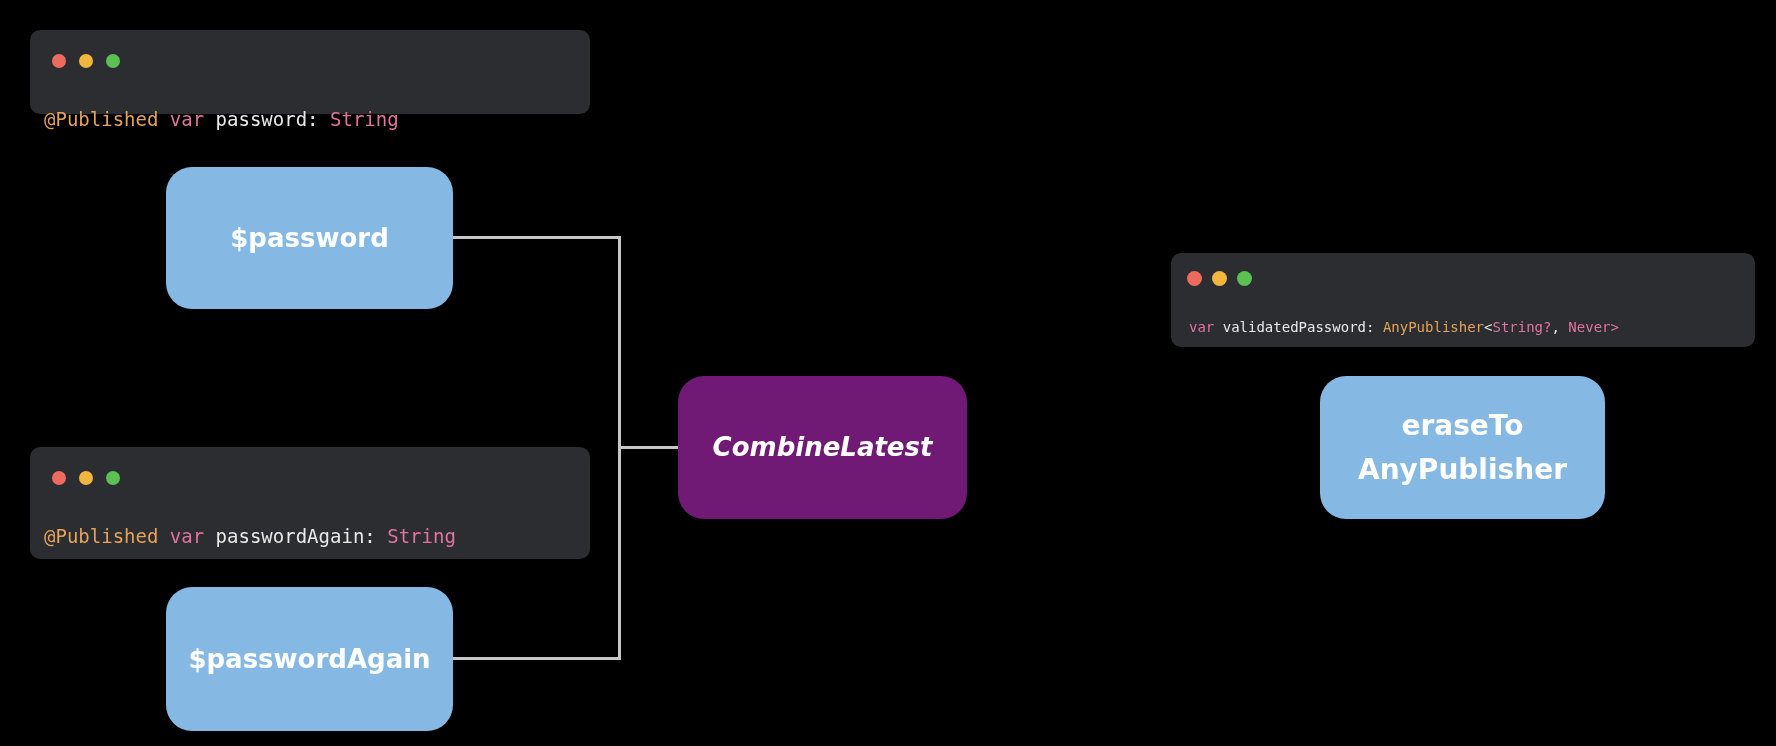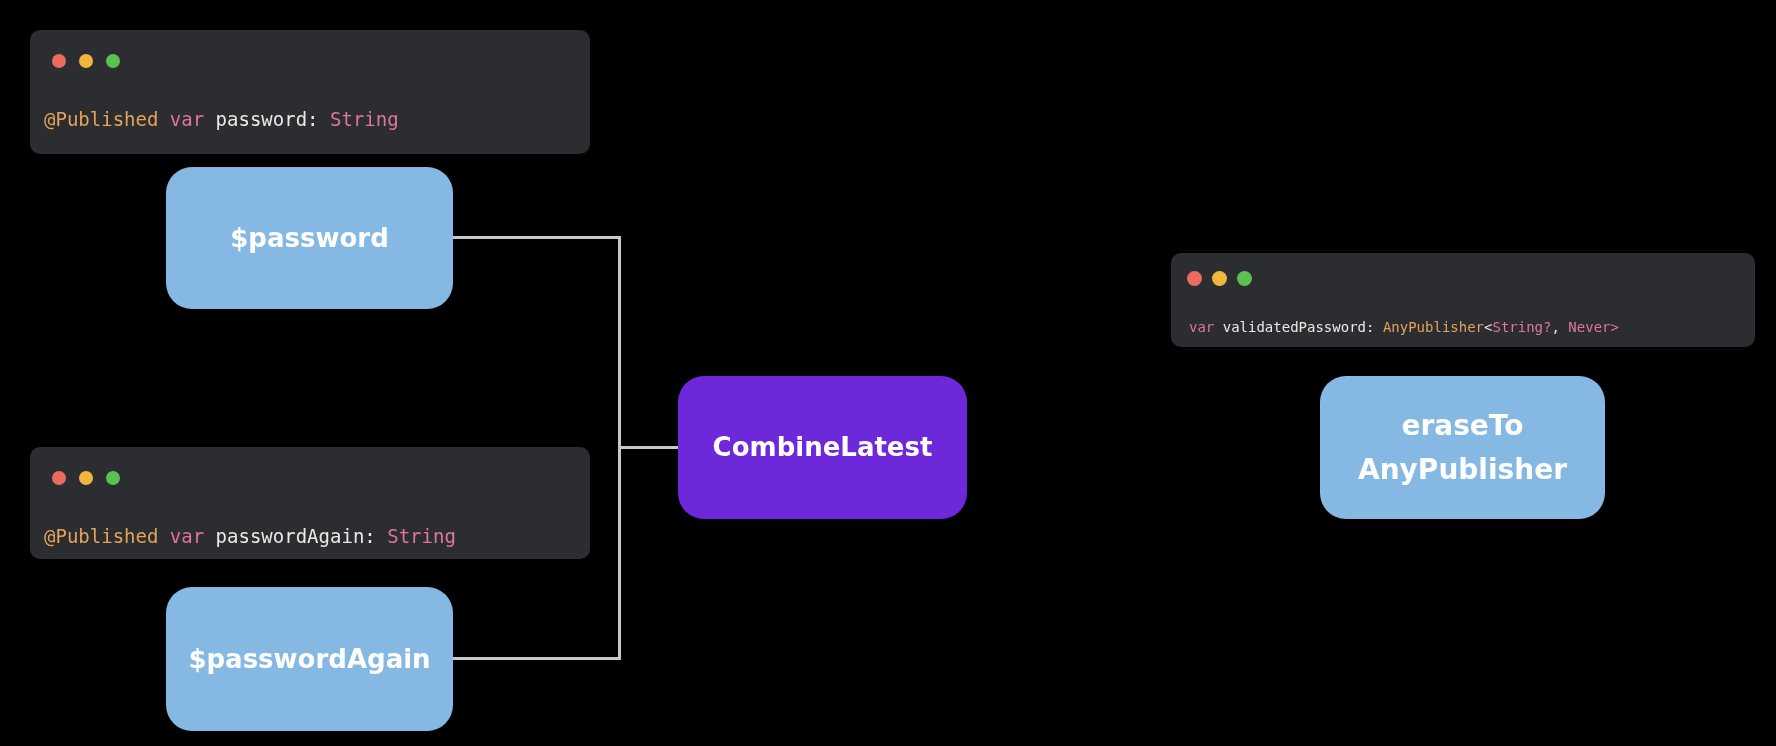--- a/index.html
+++ b/index.html
@@ -8,21 +8,21 @@
 
   
   .connector{position:absolute;background:#c8c8c8;}
   #c-password-h{left:450px;top:236px;width:170px;height:3px;}
   #c-vertical{left:618px;top:236px;width:3px;height:424px;}
   #c-password-again-h{left:450px;top:657px;width:170px;height:3px;}
   #c-combine-stub{left:620px;top:446px;width:60px;height:3px;}
 
   
   .terminal{position:absolute;background:#2b2d31;border-radius:10px;}
-  #t-password{left:30px;top:30px;width:560px;height:124px;}
+  #t-password{left:30px;top:30px;width:560px;height:84px;}
   #t-password-again{left:30px;top:447px;width:560px;height:112px;text-align:center;}
   #t-validated{left:1171px;top:253px;width:584px;height:94px;}
   .dots{position:absolute;left:22px;top:24px;display:flex;gap:13px;}
   #t-validated .dots{left:16px;top:18px;gap:10px;}
   .dot{width:14px;height:14px;border-radius:50%;}
   #t-validated .dot{width:15px;height:15px;}
   .code{position:absolute;left:14px;font-family:"DejaVu Sans Mono","Liberation Mono",monospace;
         font-size:19px;line-height:24px;white-space:pre;}
   #t-password .code{top:77px;}
   #t-password-again .code{top:77px;}
@@ -70,17 +70,17 @@
     <div class="dots">
       <span class="dot" style="background: rgb(237, 106, 94);"></span>
       <span class="dot" style="background: rgb(240, 182, 62);"></span>
       <span class="dot" style="background: rgb(91, 193, 82);"></span>
     </div>
     <div class="code"><span style="color: rgb(226, 115, 159);">var</span><span style="color: rgb(233, 233, 233);"> validatedPassword: </span><span style="color: rgb(229, 162, 90);">AnyPublisher</span><span style="color: rgb(233, 233, 233);">&lt;</span><span style="color: rgb(226, 115, 159);">String?</span><span style="color: rgb(233, 233, 233);">, </span><span style="color: rgb(226, 115, 159);">Never&gt;</span></div>
   </div>
 
   <div class="node" id="n-password-again" style="background: rgb(133, 185, 227); color: rgb(255, 255, 255);">$passwordAgain</div>
   <div class="node" id="n-password" style="background: rgb(133, 185, 227); color: rgb(255, 255, 255);">$password</div>
-  <div class="node" id="n-combine-latest" style="background: #6d28d9; color: rgb(255, 255, 255);">CombineLatest</div>
+  <div class="node" id="n-combine-latest" style="background: #701a75; color: rgb(255, 255, 255); font-style: italic;">CombineLatest</div>
   <div class="node" id="n-erase" style="background: rgb(133, 185, 227); color: rgb(255, 255, 255);">eraseTo
 AnyPublisher</div>
 
 </div>
 
 </body></html>

